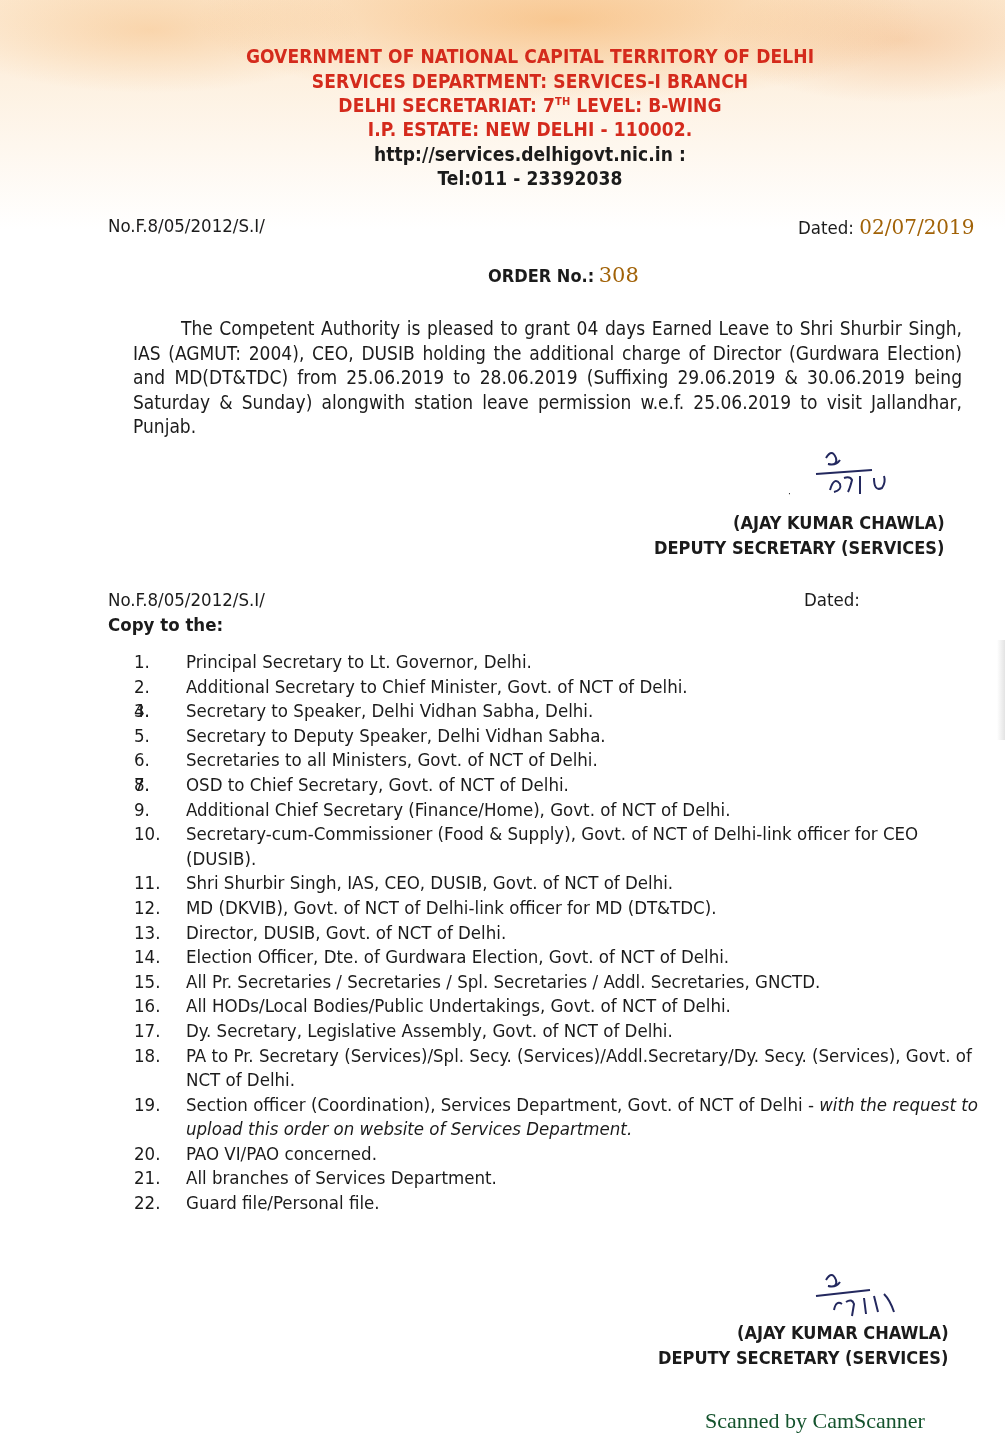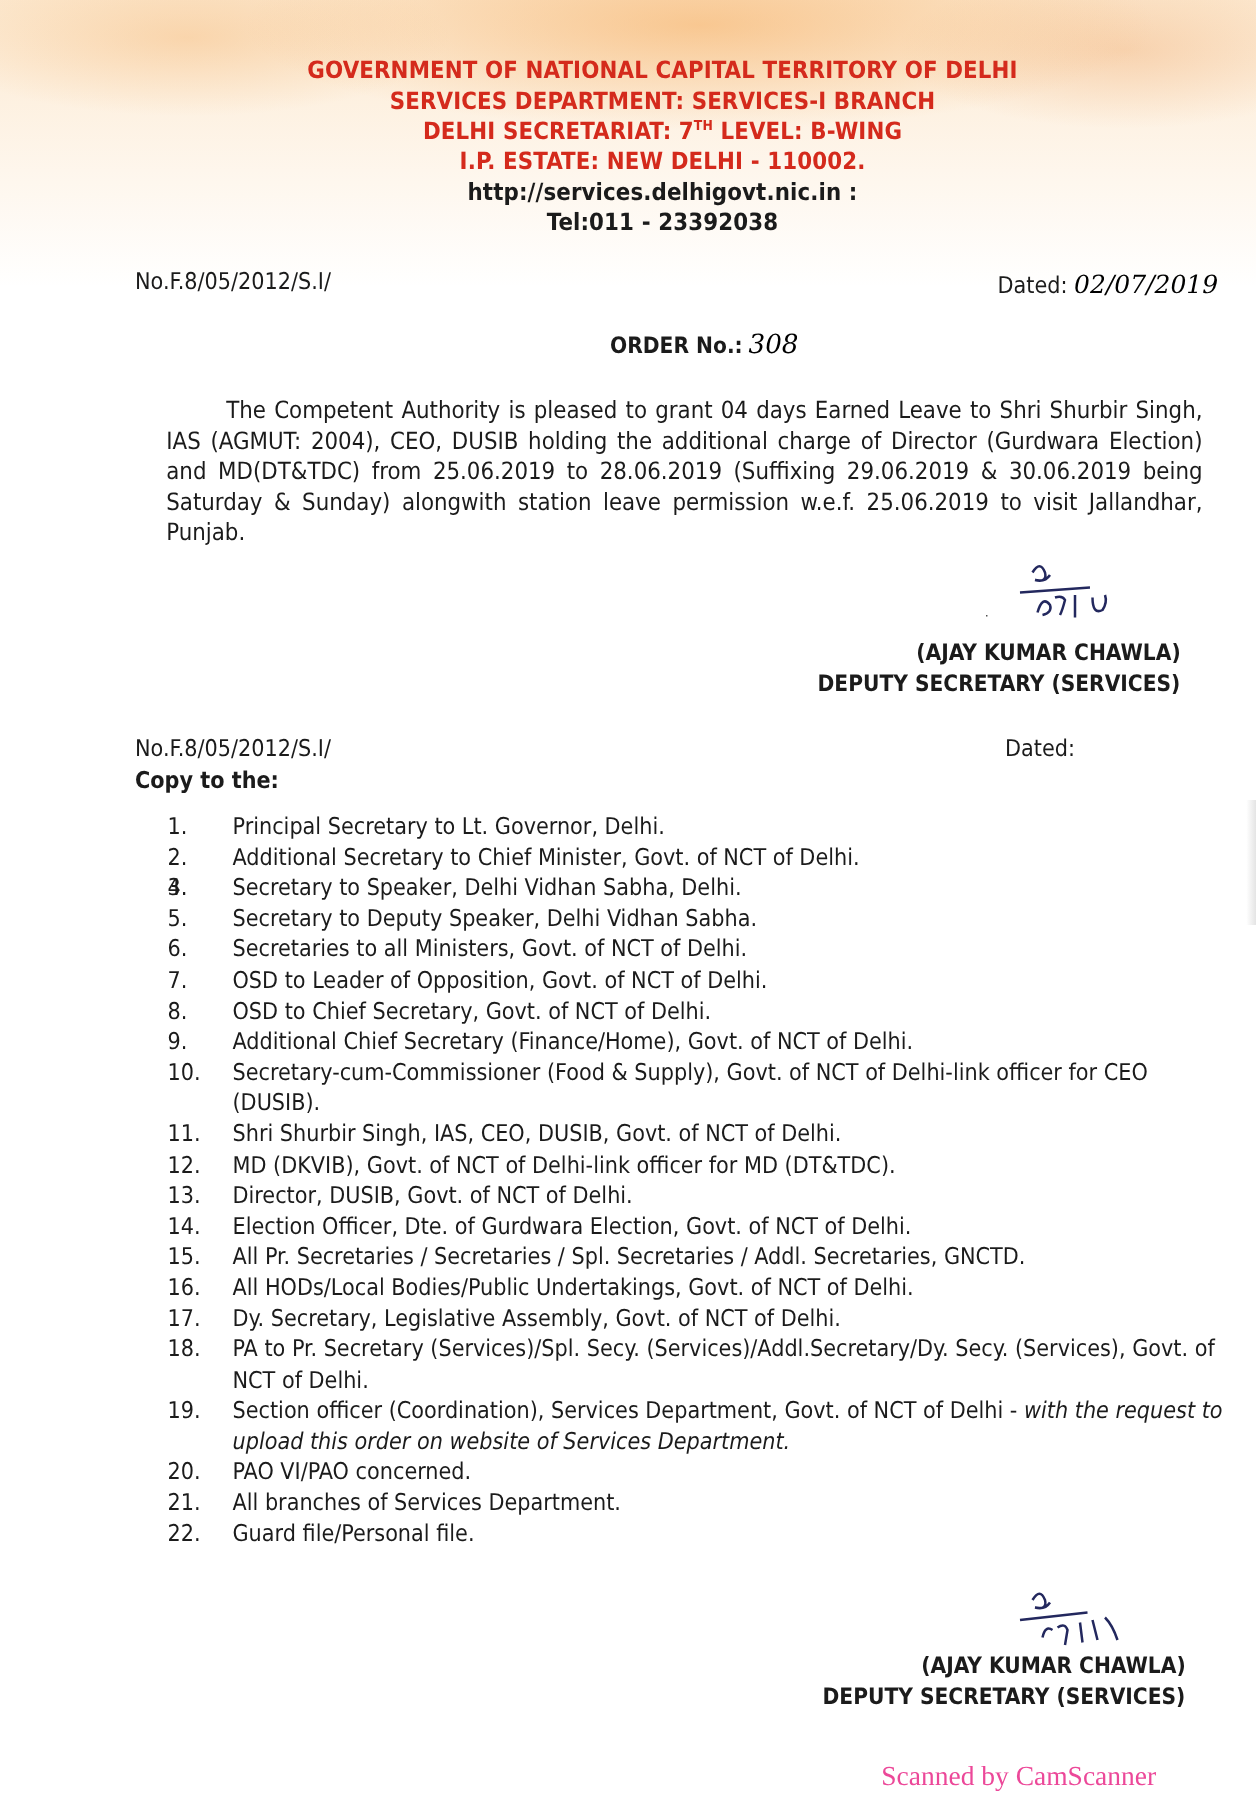--- a/index.html
+++ b/index.html
@@ -24,38 +24,38 @@
   }
   .abs { position: absolute; white-space: nowrap; }
   .header-line {
     position: absolute; left: 0; width: 1060px; text-align: center;
     font-weight: bold; font-size: 19px; letter-spacing: 0.1px;
   }
   .header-red { color: #d42a1c; }
   .header-dark { color: #1b1b1b; }
   sup.th { font-size: 11px; vertical-align: 7px; }
   .ref { font-size: 18.5px; }
-  .hand { font-family: "DejaVu Serif", serif; font-style: italic; color: #000000; }
+  .hand { font-family: "DejaVu Serif", serif; color: #a16207; }
   .order-title { font-weight: bold; font-size: 18px; }
   .para {
     position: absolute; left: 133px; top: 316px; width: 829px;
     font-size: 19px; line-height: 24.6px; text-align: justify;
   }
   .para .indent { display: inline-block; width: 48px; }
   .sig-name, .sig-title { font-weight: bold; font-size: 18px; }
   .sig-mark {
     position: absolute; font-family: "DejaVu Serif", serif; color: #23285e; font-size: 26px;
   }
   .copy-list { position: absolute; left: 134px; top: 650px; width: 850px; margin: 0; padding: 0; list-style: none; }
   .copy-list li { position: relative; font-size: 18.5px; line-height: 24.6px; padding-left: 52px; }
   .copy-list li .num { position: absolute; left: 0; top: 0; }
   .copy-list li .it { font-style: italic; }
   .cs {
     position: absolute; left: 705px; top: 1408px; font-family: "Liberation Serif", serif;
-    font-size: 22px; color: #ec4899;
+    font-size: 22px; color: #14532d;
   }
 </style>
 </head>
 <body>
 
 <div class="top-wash"></div>
 <div class="right-edge"></div>
 
 <div>
   <div class="header-line header-red" style="top:45px;">GOVERNMENT OF NATIONAL CAPITAL TERRITORY OF DELHI</div>
@@ -94,21 +94,21 @@
 <div class="abs ref" style="left:804px; top:589px;">Dated:</div>
 <div class="abs" style="left:108px; top:614px; font-weight:bold; font-size:18.5px;">Copy to the:</div>
 
 <ul class="copy-list">
   <li><span class="num">1.</span><span>Principal Secretary to Lt. Governor, Delhi.</span></li>
   <li><span class="num">2.</span><span>Additional Secretary to Chief Minister, Govt. of NCT of Delhi.</span></li>
   <li><span class="num">3.</span></li>
   <li><span class="num">4.</span><span>Secretary to Speaker, Delhi Vidhan Sabha, Delhi.</span></li>
   <li><span class="num">5.</span><span>Secretary to Deputy Speaker, Delhi Vidhan Sabha.</span></li>
   <li><span class="num">6.</span><span>Secretaries to all Ministers, Govt. of NCT of Delhi.</span></li>
-  <li><span class="num">7.</span><span>OSD to Leader of Opposition, Govt. of NCT of Delhi.</span></li>
+  <li><span class="num">7.</span></li>
   <li><span class="num">8.</span><span>OSD to Chief Secretary, Govt. of NCT of Delhi.</span></li>
   <li><span class="num">9.</span><span>Additional Chief Secretary (Finance/Home), Govt. of NCT of Delhi.</span></li>
   <li><span class="num">10.</span><span>Secretary-cum-Commissioner (Food &amp; Supply), Govt. of NCT of Delhi-link officer for CEO (DUSIB).</span></li>
   <li><span class="num">11.</span><span>Shri Shurbir Singh, IAS, CEO, DUSIB, Govt. of NCT of Delhi.</span></li>
   <li><span class="num">12.</span><span>MD (DKVIB), Govt. of NCT of Delhi-link officer for MD (DT&amp;TDC).</span></li>
   <li><span class="num">13.</span><span>Director, DUSIB, Govt. of NCT of Delhi.</span></li>
   <li><span class="num">14.</span><span>Election Officer, Dte. of Gurdwara Election, Govt. of NCT of Delhi.</span></li>
   <li><span class="num">15.</span><span>All Pr. Secretaries / Secretaries / Spl. Secretaries / Addl. Secretaries, GNCTD.</span></li>
   <li><span class="num">16.</span><span>All HODs/Local Bodies/Public Undertakings, Govt. of NCT of Delhi.</span></li>
   <li><span class="num">17.</span><span>Dy. Secretary, Legislative Assembly, Govt. of NCT of Delhi.</span></li>

